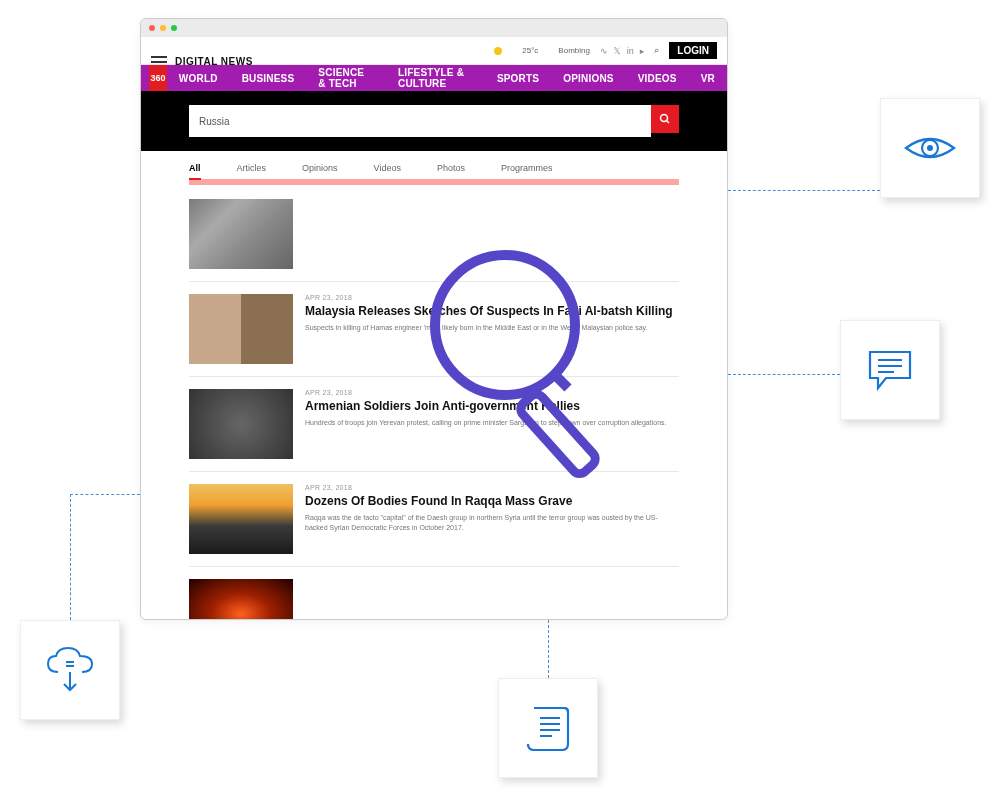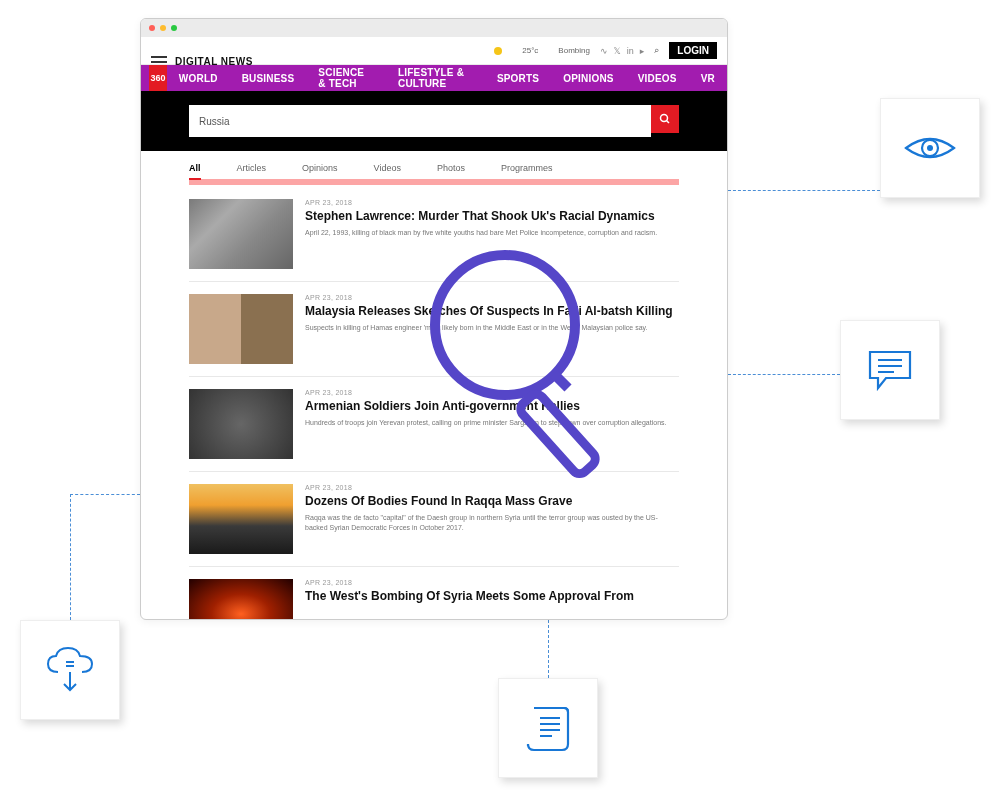--- a/index.html
+++ b/index.html
@@ -142,25 +142,20 @@
       <div class="tab active">All</div>
       <div class="tab">Articles</div>
       <div class="tab">Opinions</div>
       <div class="tab">Videos</div>
       <div class="tab">Photos</div>
       <div class="tab">Programmes</div>
     </div>
 
     <div class="article">
       <div class="thumb protest"></div>
-      <div class="article-body">
-        <div class="article-date">APR 23, 2018</div>
-        <div class="article-title">Stephen Lawrence: Murder That Shook Uk's Racial Dynamics</div>
-        <div class="article-desc">April 22, 1993, killing of black man by five white youths had bare Met Police incompetence, corruption and racism.</div>
-      </div>
     </div>
 
     <div class="article">
       <div class="thumb sketch"></div>
       <div class="article-body">
         <div class="article-date">APR 23, 2018</div>
         <div class="article-title">Malaysia Releases Sketches Of Suspects In Fadi Al-batsh Killing</div>
         <div class="article-desc">Suspects in killing of Hamas engineer 'most likely born in the Middle East or in the West', Malaysian police say.</div>
       </div>
     </div>
@@ -178,24 +173,20 @@
       <div class="thumb raqqa"></div>
       <div class="article-body">
         <div class="article-date">APR 23, 2018</div>
         <div class="article-title">Dozens Of Bodies Found In Raqqa Mass Grave</div>
         <div class="article-desc">Raqqa was the de facto "capital" of the Daesh group in northern Syria until the terror group was ousted by the US-backed Syrian Democratic Forces in October 2017.</div>
       </div>
     </div>
 
     <div class="article">
       <div class="thumb fire"></div>
-      <div class="article-body">
-        <div class="article-date">APR 23, 2018</div>
-        <div class="article-title">The West's Bombing Of Syria Meets Some Approval From</div>
-      </div>
     </div>
   </div>
 </div>
 
 <div class="magnifier-overlay">
   <svg width="200" height="240" viewBox="0 0 200 240">
     <circle cx="85" cy="85" r="70" fill="none" stroke="#5546c8" stroke-width="10"></circle>
     <rect x="125" y="148" width="26" height="92" rx="8" fill="none" stroke="#5546c8" stroke-width="9" transform="rotate(-42 138 194)"></rect>
     <line x1="134" y1="134" x2="148" y2="148" stroke="#5546c8" stroke-width="10"></line>
   </svg>

